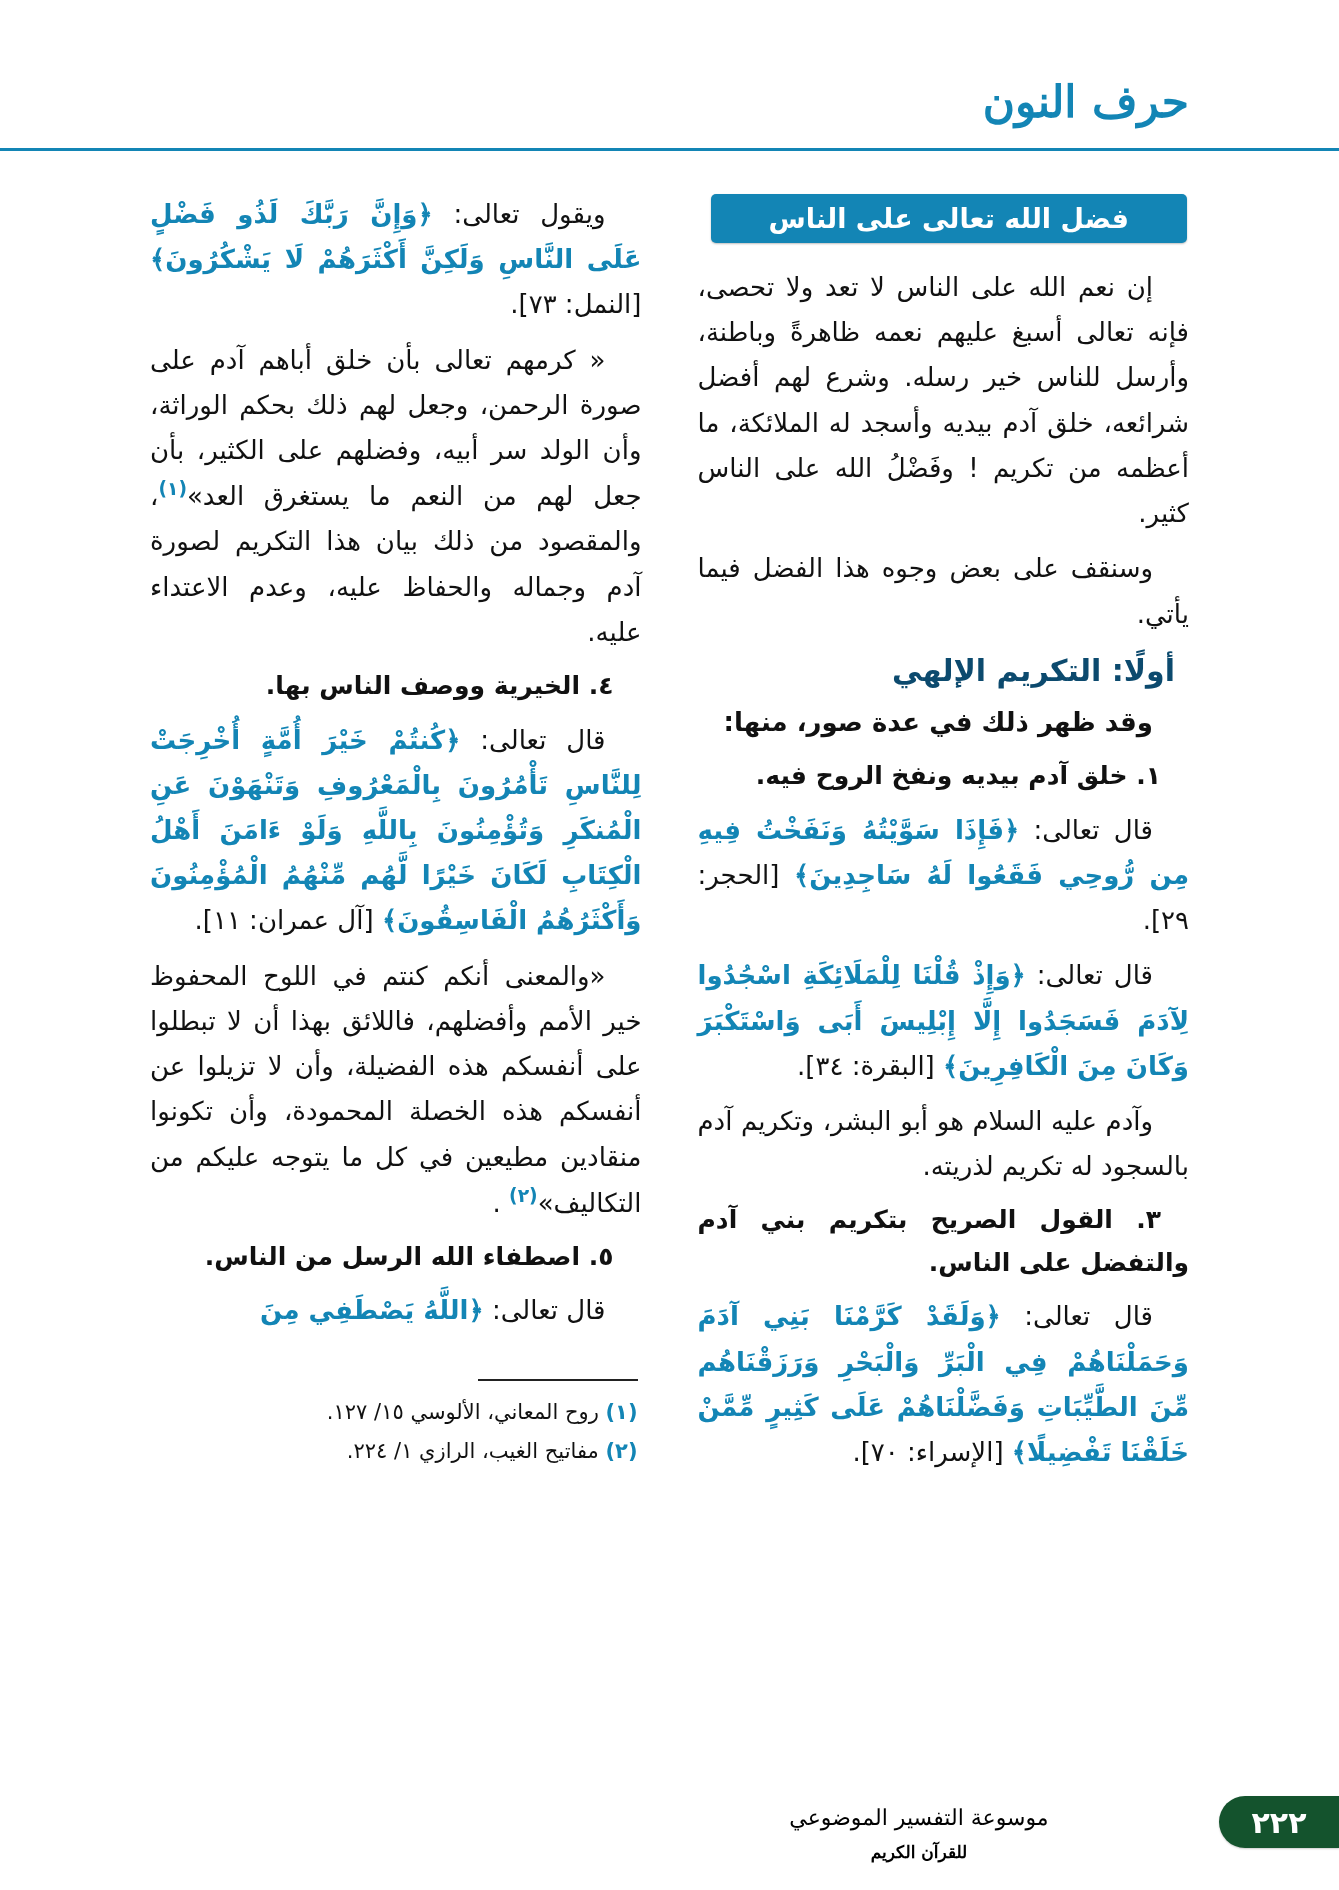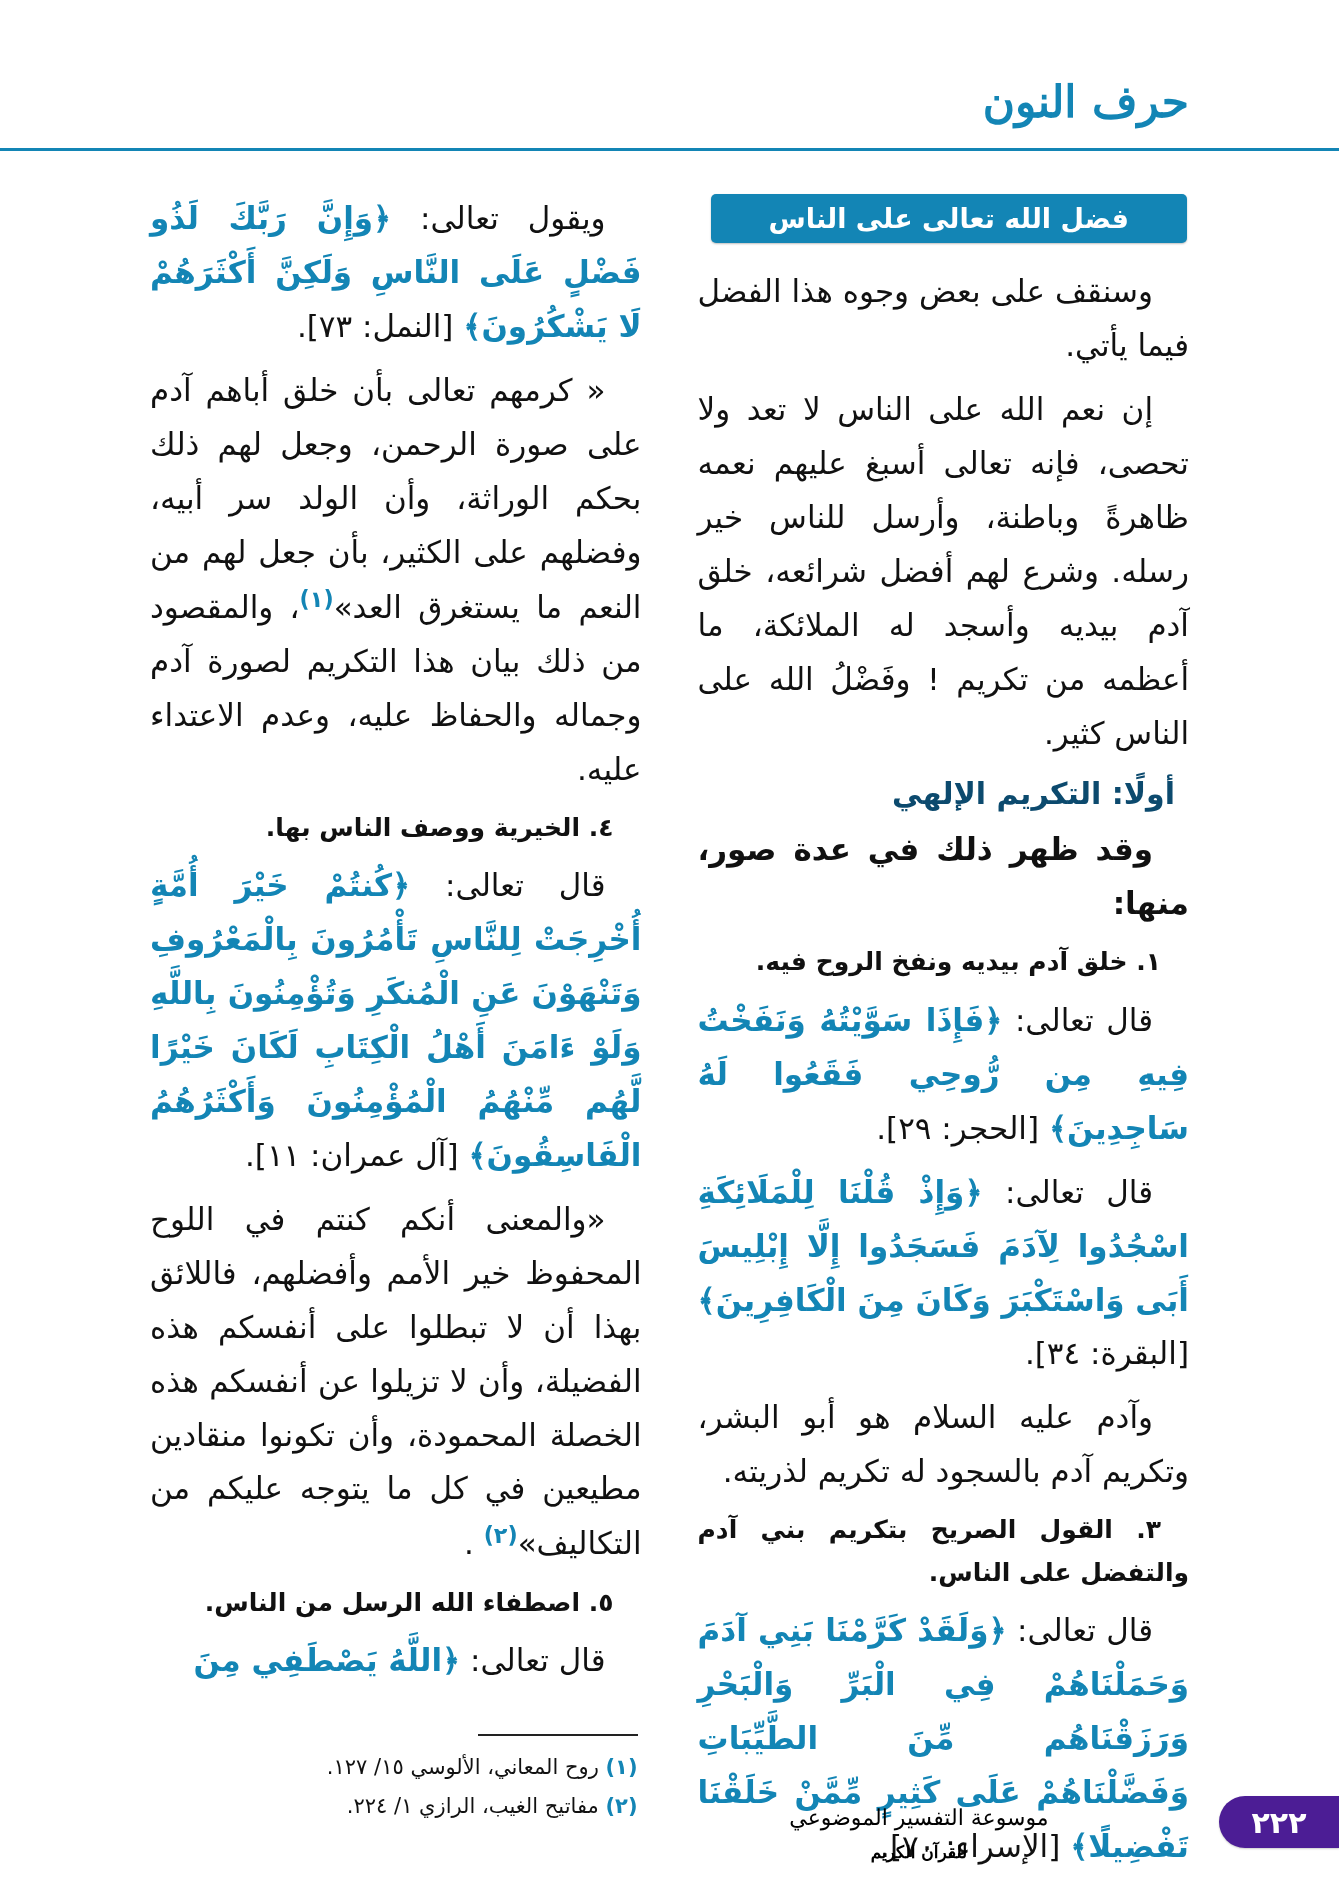--- a/index.html
+++ b/index.html
@@ -23,21 +23,21 @@
   .header-rule {
     position:absolute; top:148px; left:0;
     width:100%; height:3px; background:#1385b5;
   }
   .content {
     position:absolute; top:192px; right:150px; left:150px; bottom:160px;
     display:flex; gap:56px; align-items:flex-start;
   }
   .col { flex:1; min-width:0; }
   .para {
-    font-size:31px; line-height:1.74;
+    font-size:26px; line-height:1.74;
     text-align:justify; text-indent:36px;
     margin:0 0 10px 0;
   }
   .num-heading {
     font-size:25px; line-height:1.7; font-weight:bold;
     text-indent:28px; text-align:justify;
     margin:6px 0 10px 0;
   }
   .quran { color:#1385b5; font-weight:bold; }
   .fn-marker { color:#1385b5; font-size:0.72em; vertical-align:super; font-weight:bold; }
@@ -64,46 +64,46 @@
     font-family:"DejaVu Serif", serif; font-weight:normal;
     font-size:22px; line-height:1.15; letter-spacing:-1px;
   }
   .logo-sub {
     font-family:"DejaVu Serif", serif; font-weight:bold;
     font-size:17px; margin-top:12px; letter-spacing:2px;
   }
   .page-tab {
     position:absolute; bottom:42px; right:0;
     width:120px; height:52px;
-    background:#4c1d95; color:#fff;
+    background:#14532d; color:#fff;
     font-size:30px; font-weight:bold;
     display:flex; align-items:center; justify-content:center;
     border-radius:28px 0 0 28px;
     box-shadow:0 1px 2px rgba(0,0,0,0.2);
   }
 </style>
 </head>
 <body>
 
 <div class="page">
 
   <div class="chapter-title">حرف النون</div>
   <div class="header-rule"></div>
 
   <div class="content">
 
     <div class="col">
       <div class="section-box">فضل الله تعالى على الناس</div>
 
       <p class="para">
-        <span>وسنقف على بعض وجوه هذا الفضل فيما يأتي.</span>
+        <span>إن نعم الله على الناس لا تعد ولا تحصى، فإنه تعالى أسبغ عليهم نعمه ظاهرةً وباطنة، وأرسل للناس خير رسله. وشرع لهم أفضل شرائعه، خلق آدم بيديه وأسجد له الملائكة، ما أعظمه من تكريم ! وفَضْلُ الله على الناس كثير.</span>
       </p>
 
       <p class="para">
-        <span>إن نعم الله على الناس لا تعد ولا تحصى، فإنه تعالى أسبغ عليهم نعمه ظاهرةً وباطنة، وأرسل للناس خير رسله. وشرع لهم أفضل شرائعه، خلق آدم بيديه وأسجد له الملائكة، ما أعظمه من تكريم ! وفَضْلُ الله على الناس كثير.</span>
+        <span>وسنقف على بعض وجوه هذا الفضل فيما يأتي.</span>
       </p>
 
       <div class="subheading">أولًا: التكريم الإلهي</div>
 
       <p class="para" style="font-weight:bold;">
         <span>وقد ظهر ذلك في عدة صور، منها:</span>
       </p>
 
       <p class="num-heading">١. خلق آدم بيديه ونفخ الروح فيه.</p>
 

